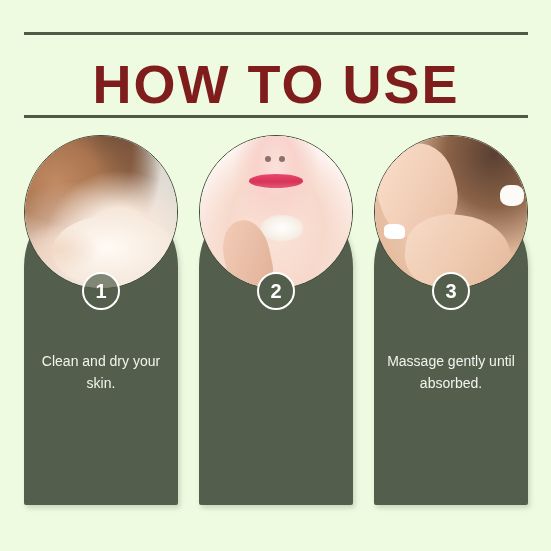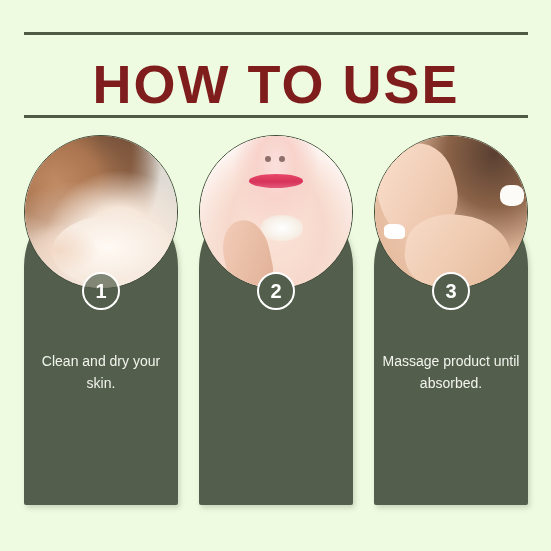--- a/index.html
+++ b/index.html
@@ -235,17 +235,17 @@
       <div class="card-body"></div>
       <div class="photo">
         <div class="photo-inner ph3">
           <div class="hand-top"></div>
           <div class="hand-bot"></div>
           <div class="dab-a"></div>
           <div class="dab-b"></div>
         </div>
       </div>
       <div class="badge solid">3</div>
-      <div class="caption">Massage product until absorbed.</div>
+      <div class="caption">Massage gently until absorbed.</div>
     </div>
 
   </div>
 </div>
 
 </body></html>

